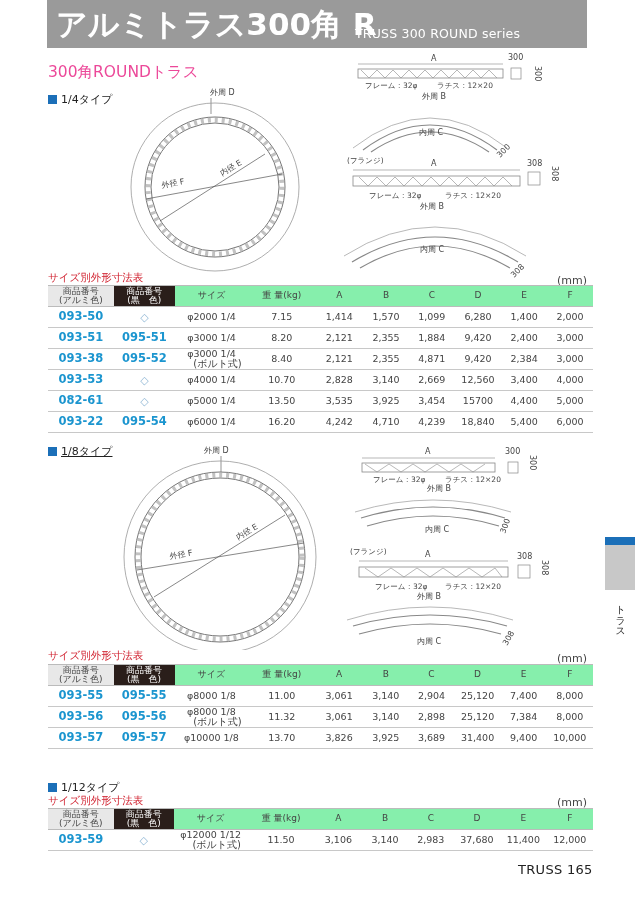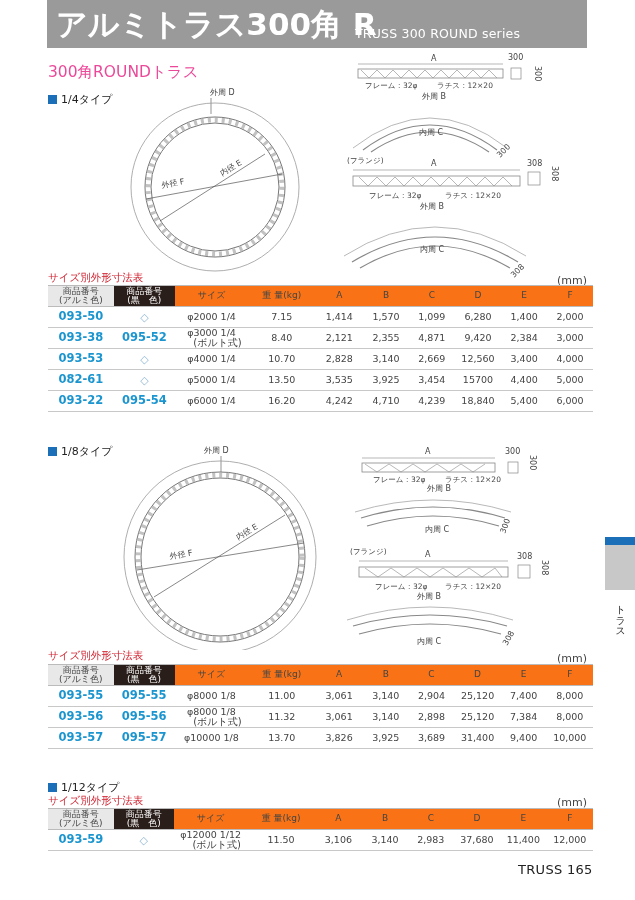--- a/index.html
+++ b/index.html
@@ -37,21 +37,21 @@
   }
   .unit {
     position: absolute; left: 557px; font-size: 11px; color: #444;
   }
 
   table.spec {
     position: absolute; left: 48px; width: 545px; border-collapse: collapse;
     font-size: 9.5px; color: #444;
   }
   table.spec th {
-    background: #f97316; font-weight: normal; color: #444; height: 21px;
+    background: #86efac; font-weight: normal; color: #444; height: 21px;
     border-top: 1px solid #bbb; border-bottom: 1px solid #bbb;
     font-size: 9px; line-height: 1.05;
   }
   table.spec th.h-alu { background: #e8e8e8; color: #444; }
   table.spec th.h-blk { background: #2a1e1a; color: #fff; }
   table.spec td {
     text-align: center; border-bottom: 1px solid #c8c8c8; height: 21px;
     line-height: 1.0;
   }
   table.spec td.code { color: #1b95cf; font-weight: bold; font-size: 11.5px; }
@@ -186,20 +186,32 @@
       <td class="size"><span>φ2000 1/4</span></td>
       <td>7.15</td>
       <td>1,414</td>
       <td>1,570</td>
       <td>1,099</td>
       <td>6,280</td>
       <td>1,400</td>
       <td>2,000</td>
     </tr>
     <tr>
+      <td class="code">093-51</td>
+      <td class="code">095-51</td>
+      <td class="size"><span>φ3000 1/4</span></td>
+      <td>8.20</td>
+      <td>2,121</td>
+      <td>2,355</td>
+      <td>1,884</td>
+      <td>9,420</td>
+      <td>2,400</td>
+      <td>3,000</td>
+    </tr>
+    <tr>
       <td class="code">093-38</td>
       <td class="code">095-52</td>
       <td class="size"><span>φ3000 1/4</span><span class="sub">(ボルト式)</span></td>
       <td>8.40</td>
       <td>2,121</td>
       <td>2,355</td>
       <td>4,871</td>
       <td>9,420</td>
       <td>2,384</td>
       <td>3,000</td>
@@ -236,21 +248,21 @@
       <td>4,242</td>
       <td>4,710</td>
       <td>4,239</td>
       <td>18,840</td>
       <td>5,400</td>
       <td>6,000</td>
     </tr>
   </tbody>
 </table>
 
-<div class="type-label" style="left:48px;top:444px;"><span class="sq"></span><span>1/8タイプ</span></div>
+<div class="type-label" style="left:48px;top:444px;text-decoration:underline;"><span class="sq"></span><span>1/8タイプ</span></div>
 
 <svg class="diagram" style="left:100px;top:440px;" width="230" height="210">
   <text class="diag-text" x="104" y="13" font-size="8">外周 D</text>
   <line x1="121" y1="16" x2="121" y2="32" stroke="#666" stroke-width="0.7"></line>
   <circle cx="120" cy="117" r="96" fill="none" stroke="#999" stroke-width="0.8"></circle>
   <circle cx="120" cy="117" r="85" fill="none" stroke="#777" stroke-width="1"></circle>
   <circle cx="120" cy="117" r="79" fill="none" stroke="#777" stroke-width="1"></circle>
   <circle cx="120" cy="117" r="82" fill="none" stroke="#999" stroke-width="5" stroke-dasharray="3 4" opacity="0.6"></circle>
   <line x1="37" y1="130" x2="204" y2="103" stroke="#555" stroke-width="0.7"></line>
   <line x1="54" y1="157" x2="185" y2="75" stroke="#555" stroke-width="0.7"></line>

